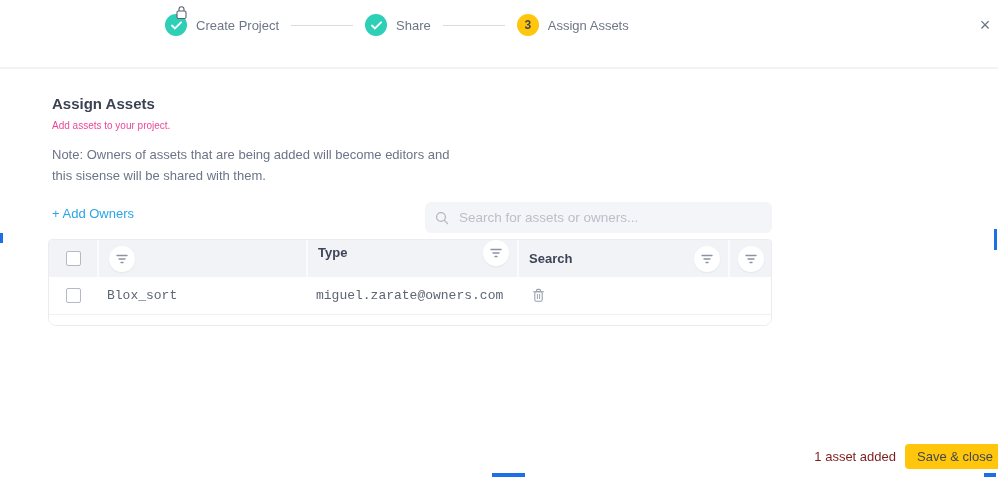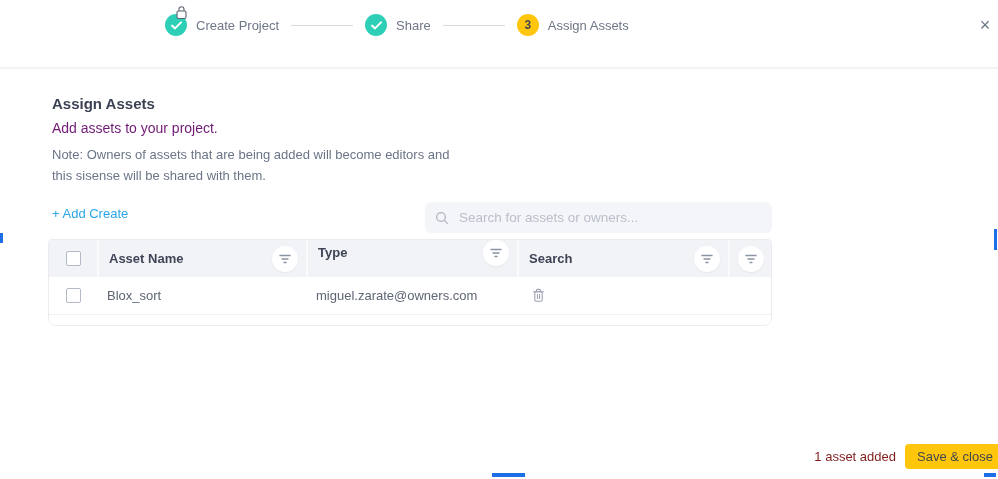--- a/index.html
+++ b/index.html
@@ -26,21 +26,21 @@
   .step-label{font-size:13px;color:#6e7687;white-space:nowrap;}
   .connector{width:62px;height:1px;background:#d8dbe2;}
   .close{
     position:absolute;top:15px;right:3px;width:20px;height:20px;
     font-size:18px;line-height:20px;text-align:center;color:#6b7587;cursor:pointer;
   }
   .top-divider{position:absolute;top:67px;left:0;width:998px;height:2px;background:#f2f3f5;}
 
   
   .page-title{position:absolute;left:52px;top:95px;font-size:15px;font-weight:700;color:#3c4254;}
-  .page-subtitle{position:absolute;left:52px;top:120px;font-size:14px;color:#701a75;}
+  .page-subtitle{position:absolute;left:52px;top:120px;font-size:10px;color:#ec4899;}
   .page-note{position:absolute;left:52px;top:145px;width:410px;font-size:13px;line-height:1.6;color:#6b7587;}
   .add-assets{position:absolute;left:52px;top:206px;font-size:13px;color:#29a5e8;cursor:pointer;}
 
   
   .search{
     position:absolute;left:425px;top:202px;width:347px;height:31px;
     background:#f4f5f8;border-radius:6px;display:flex;align-items:center;
     padding:0 10px;box-sizing:border-box;gap:8px;
   }
   .search input{
@@ -59,21 +59,21 @@
   .trow{display:flex;background:#fff;height:37px;border-bottom:1px solid #f0f1f4;}
   .tfoot-strip{height:10px;background:#fff;border-radius:0 0 7px 7px;}
   .cell{display:flex;align-items:center;box-sizing:border-box;}
   .col-check{width:48px;justify-content:center;}
   .col-name{width:209px;padding:0 8px 0 10px;}
   .col-type{width:211px;padding:0 8px 12px 10px;}
   .col-owner{width:211px;padding:0 8px 0 10px;}
   .col-action{width:43px;justify-content:center;}
   .thead .cell + .cell{border-left:2px solid #fafbfc;}
   .th-label{font-size:13px;font-weight:700;color:#3f4557;flex:1;}
-  .td-text{font-size:13px;color:#5f6575;}
+  .td-text{font-size:13px;color:#5f6575;font-family:Liberation Mono, monospace;}
   .checkbox{
     width:13px;height:13px;border:1px solid #b3bac6;border-radius:2px;background:#fff;cursor:pointer;
   }
   .filter-btn{
     width:26px;height:26px;border-radius:50%;background:#ffffff;border:none;
     display:flex;align-items:center;justify-content:center;cursor:pointer;
     box-shadow:0 1px 2px rgba(40,50,70,0.06);padding:0;flex:0 0 auto;
   }
   .trash-btn{background:none;border:none;padding:2px;cursor:pointer;display:flex;align-items:center;}
 
@@ -127,37 +127,36 @@
   </div>
 </div>
 
 <div class="close">×</div>
 
 <div class="top-divider"></div>
 
 <div class="page-title">Assign Assets</div>
 <div class="page-subtitle">Add assets to your project.</div>
 <div class="page-note">Note: Owners of assets that are being added will become editors and this sisense will be shared with them.</div>
-<div class="add-assets">+ Add Create</div>
+<div class="add-assets">+ Add Owners</div>
 
 <div class="search">
   <svg width="14" height="14" viewBox="0 0 14 14">
     <circle cx="6" cy="6" r="4.4" fill="none" stroke="#b0b6c2" stroke-width="1.3"></circle>
     <line x1="9.4" y1="9.4" x2="12.6" y2="12.6" stroke="#b0b6c2" stroke-width="1.3" stroke-linecap="round"></line>
   </svg>
   <input type="text" placeholder="Search for assets or owners..." style="">
 </div>
 
 <div class="table">
   <div class="thead">
     <div class="cell col-check">
       <div class="checkbox"></div>
     </div>
     <div class="cell col-name">
-      <span class="th-label">Asset Name</span>
       <button class="filter-btn">
         <svg width="12" height="10" viewBox="0 0 12 10">
             <line x1="1" y1="1.5" x2="11" y2="1.5" stroke="#8a93a3" stroke-width="1.4" stroke-linecap="round"></line>
             <line x1="3" y1="5" x2="9" y2="5" stroke="#8a93a3" stroke-width="1.4" stroke-linecap="round"></line>
             <line x1="5" y1="8.5" x2="7" y2="8.5" stroke="#8a93a3" stroke-width="1.4" stroke-linecap="round"></line>
           </svg>
       </button>
     </div>
     <div class="cell col-type">
       <span class="th-label">Type</span>

